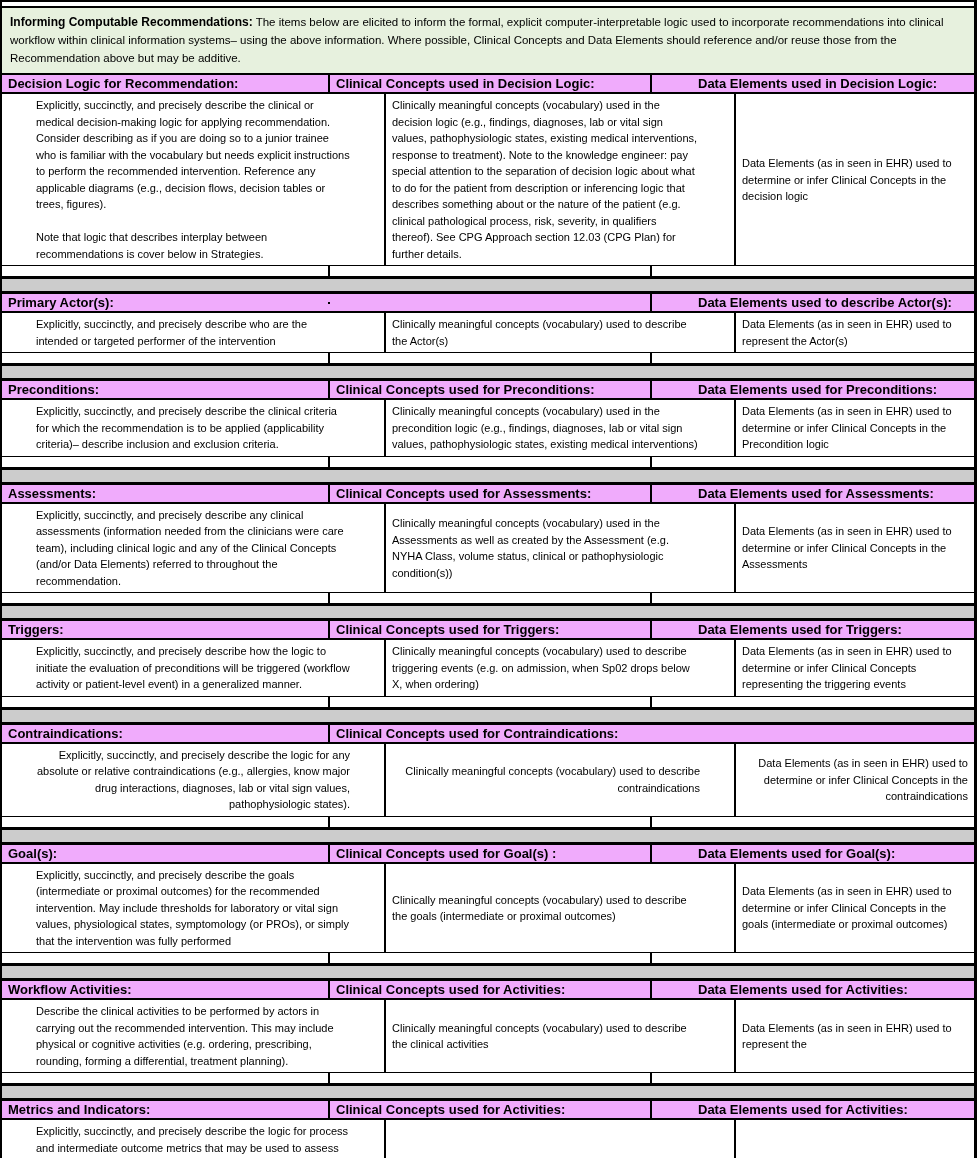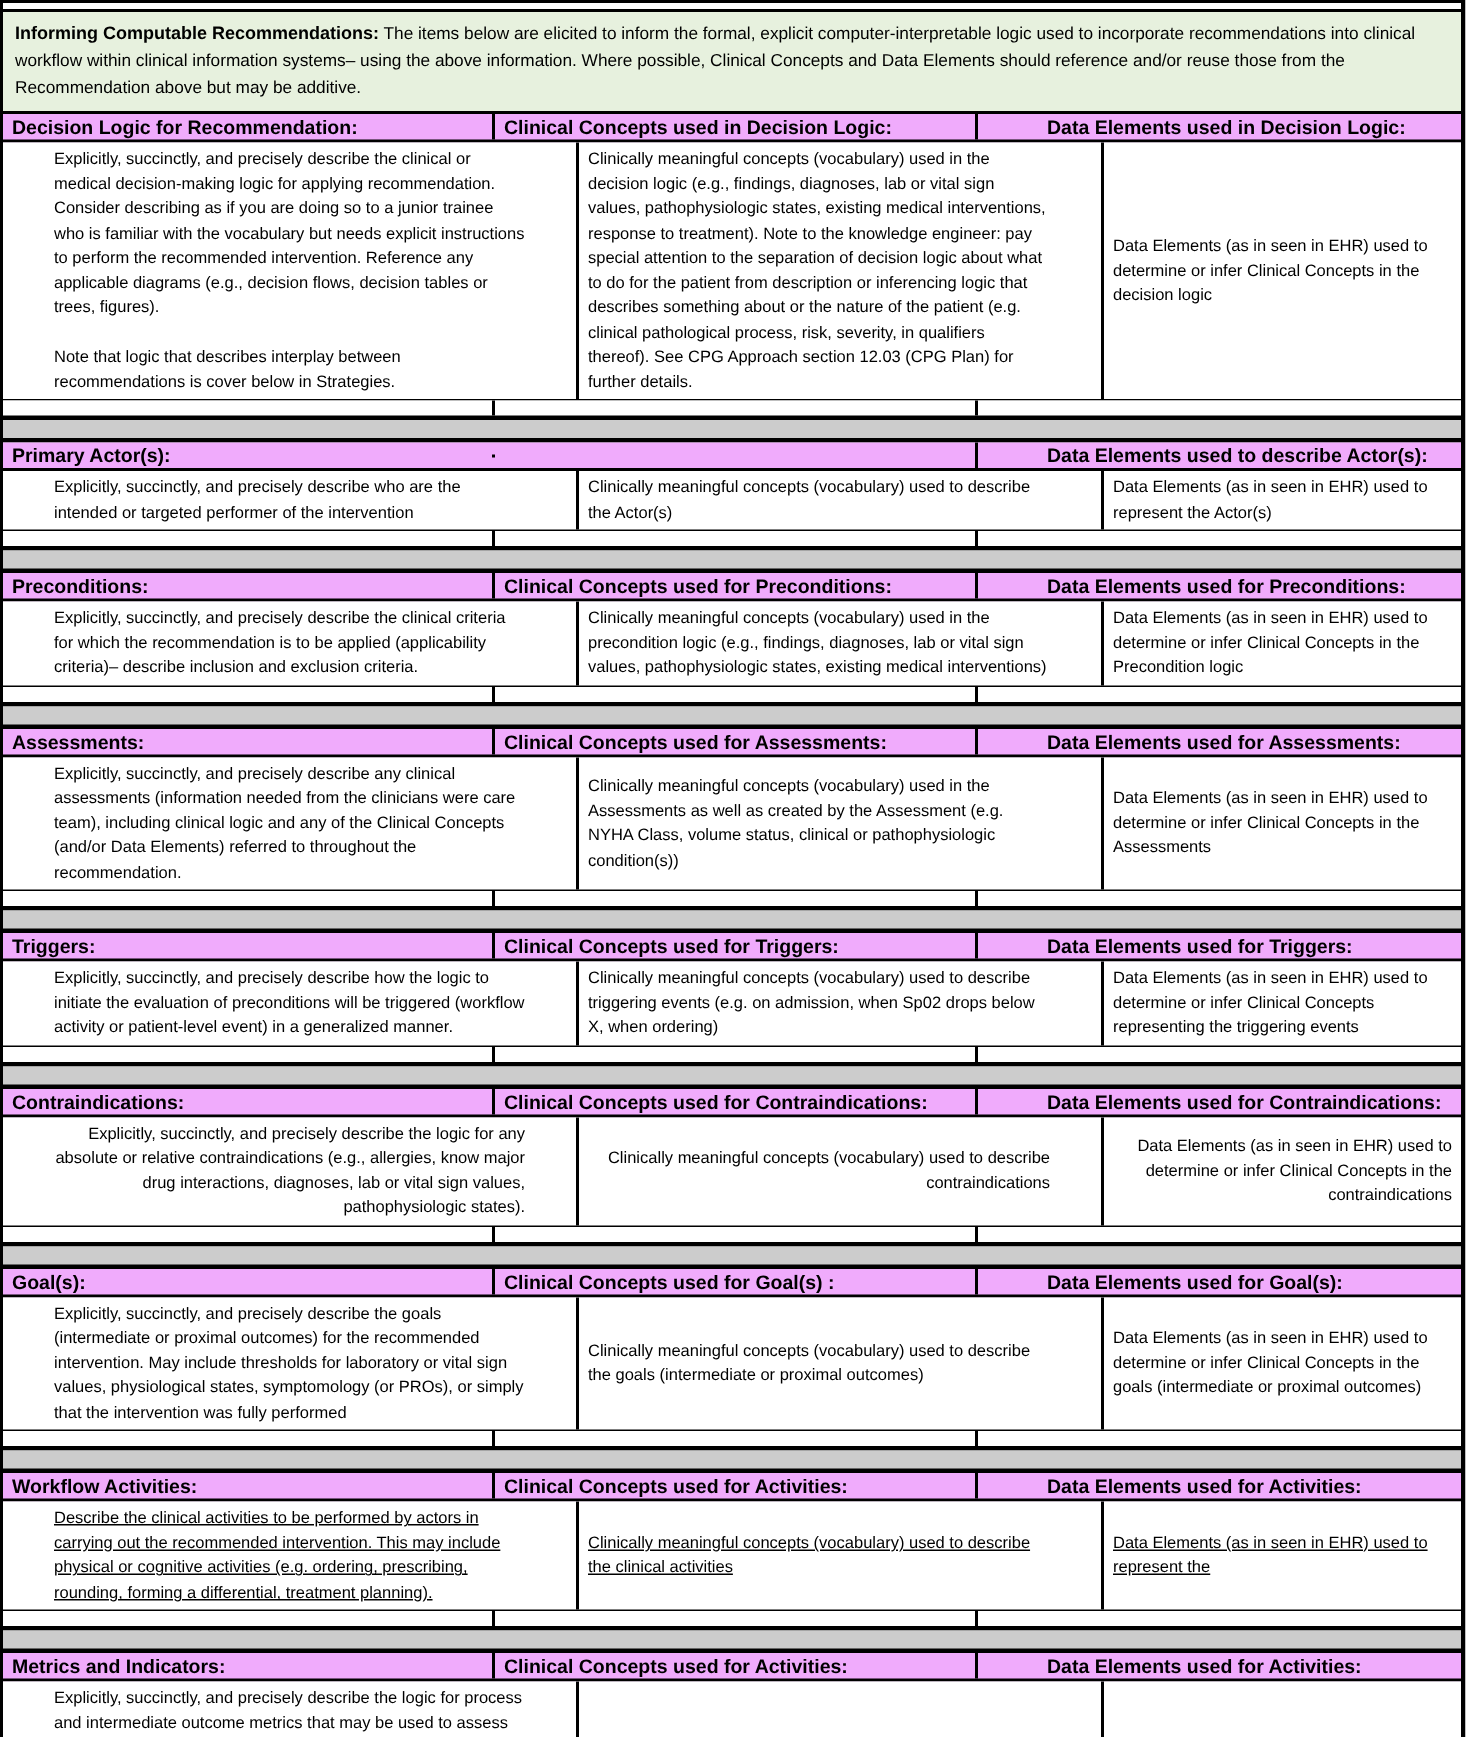--- a/index.html
+++ b/index.html
@@ -52,21 +52,21 @@
     border-bottom:3px solid #000;
   }
   
   #sections .section:nth-of-type(1) .body-row{min-height:129px;}
   #sections .section:nth-of-type(2) .body-row{min-height:35px;align-items:flex-end;}
   #sections .section:nth-of-type(3) .body-row{min-height:49px;align-items:center;}
   #sections .section:nth-of-type(4) .body-row{min-height:59px;}
   #sections .section:nth-of-type(5) .body-row{min-height:47px;}
   #sections .section:nth-of-type(6) .body-row{min-height:61px;text-align:right;}
   #sections .section:nth-of-type(7) .body-row{min-height:77px;}
-  #sections .section:nth-of-type(8) .body-row{min-height:65px;text-decoration:underline;}
+  #sections .section:nth-of-type(8) .body-row{min-height:65px;}
   #sections .section:nth-of-type(9) .body-row{min-height:99px;}
 </style>
 </head>
 <body>
 
 <div class="page">
 
   <div class="top-sliver"></div>
 
   <div class="intro">
@@ -198,21 +198,20 @@
       <div class="cell c2"></div>
       <div class="cell c3"></div>
     </div>
     <div class="gray-band"></div>
   </div>
 
   <div class="section">
     <div class="row hdr-row">
       <div class="cell c1">Contraindications:</div>
       <div class="cell c2">Clinical Concepts used for Contraindications:</div>
-      <div class="cell c3">Data Elements used for Contraindications:</div>
     </div>
     <div class="row body-row">
       <div class="cell c1">
             <p>Explicitly, succinctly, and precisely describe the logic for any absolute or relative contraindications (e.g., allergies, know major drug interactions, diagnoses, lab or vital sign values, pathophysiologic states).</p>
           </div>
       <div class="cell c2">
             <p>Clinically meaningful concepts (vocabulary) used to describe contraindications</p>
           </div>
       <div class="cell c3">
             <p>Data Elements (as in seen in EHR) used to determine or infer Clinical Concepts in the contraindications</p>

